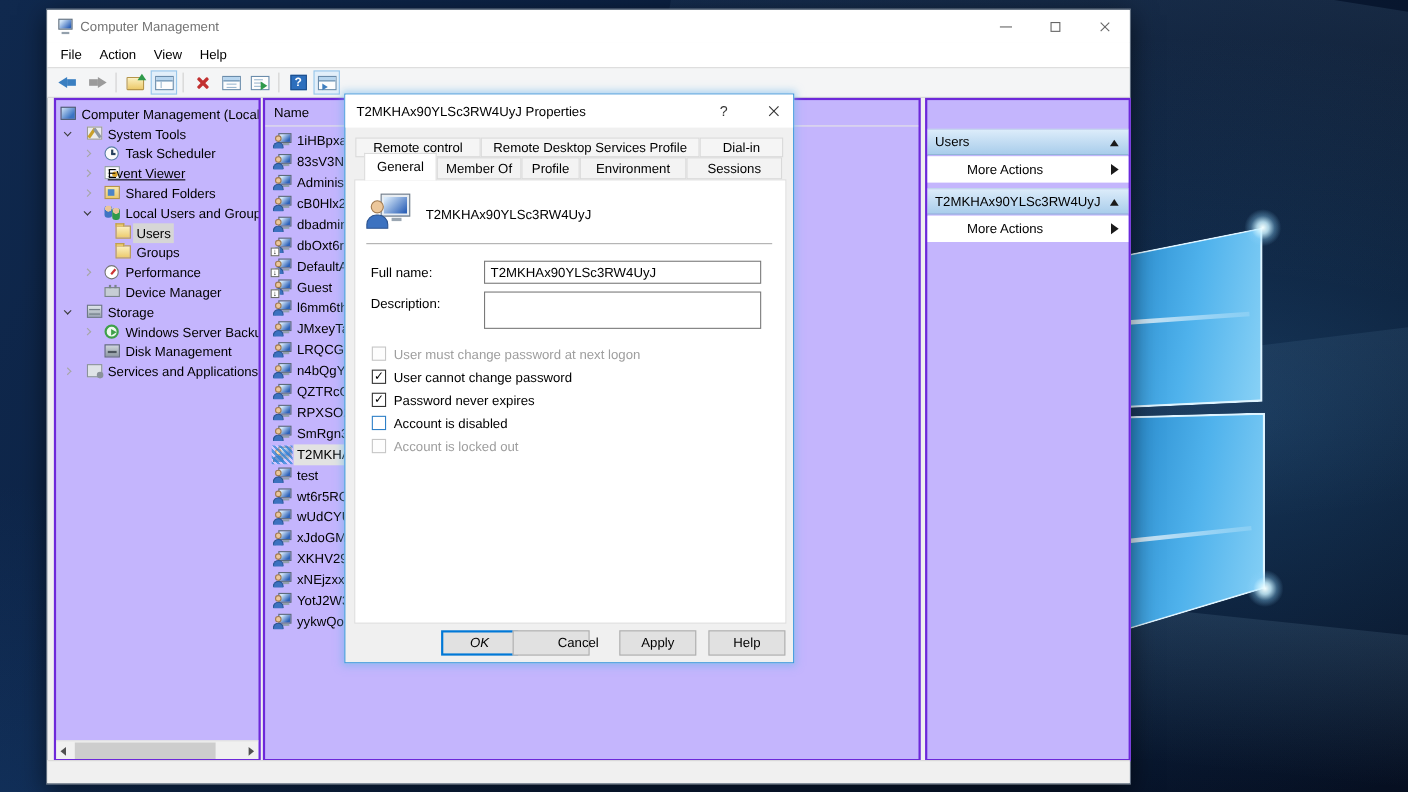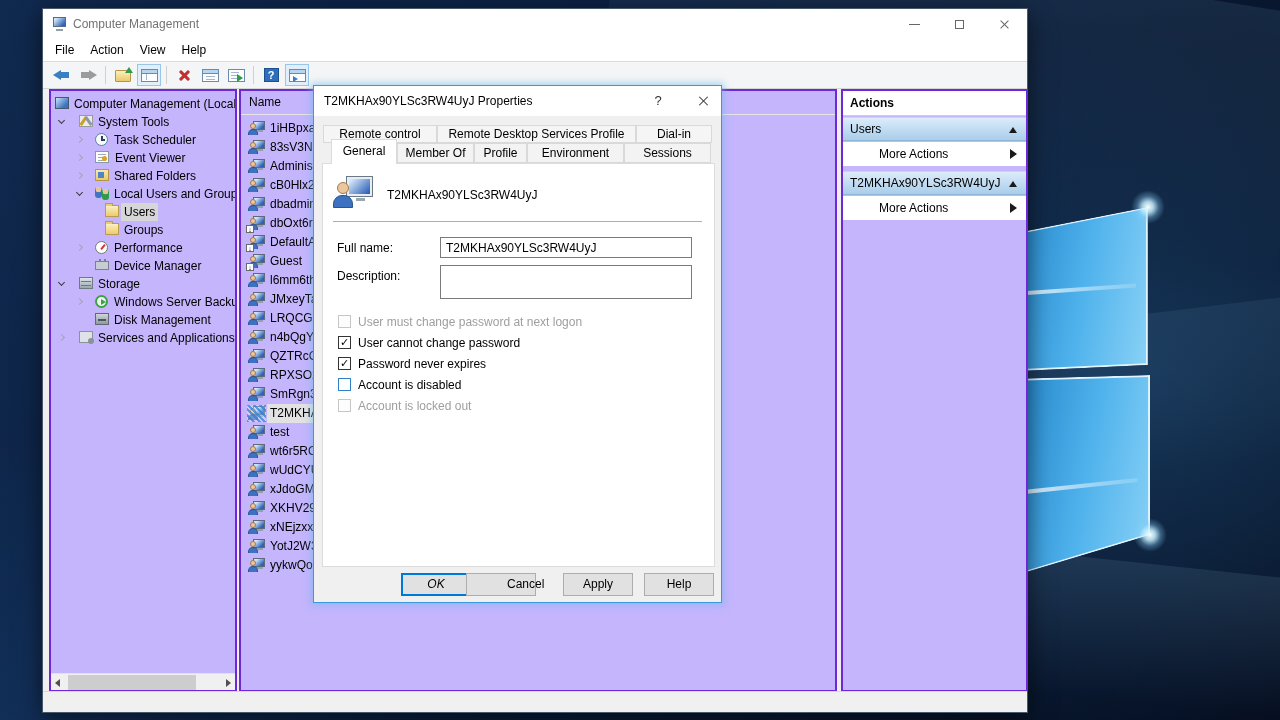--- a/index.html
+++ b/index.html
@@ -278,21 +278,21 @@
             <span class="tlabel" style="left: 44px;">System Tools</span>
           </div>
           <div class="trow" style="top: 40px;">
             <span class="chev closed" style="left: 26px;"></span>
             <span class="ticon ti-task-scheduler" style="left: 44px;"></span>
             <span class="tlabel" style="left: 60px;">Task Scheduler</span>
           </div>
           <div class="trow" style="top: 58px;">
             <span class="chev closed" style="left: 26px;"></span>
             <span class="ticon ti-event-viewer" style="left: 44px;"></span>
-            <span class="tlabel" style="left: 61px;">Event Viewer</span>
+            <span class="tlabel" style="left: 44px; text-decoration: underline;">Event Viewer</span>
           </div>
           <div class="trow" style="top: 76px;">
             <span class="chev closed" style="left: 26px;"></span>
             <span class="ticon ti-shared-folders" style="left: 44px;"></span>
             <span class="tlabel" style="left: 60px;">Shared Folders</span>
           </div>
           <div class="trow" style="top: 94px;">
             <span class="chev open" style="left: 26px;"></span>
             <span class="ticon ti-local-users-groups" style="left: 44px;"></span>
             <span class="tlabel" style="left: 60px;">Local Users and Groups</span>
@@ -539,23 +539,20 @@
               <span class="umon"></span>
               <span class="uhead"></span>
               <span class="ubody"></span>
             </span>
             <span class="llabel">yykwQoO</span>
           </div>
         </div>
     </div>
 
     <div class="panel actions-panel">
-      <div class="act-header">
-        <span class="act-title">Actions</span>
-      </div>
       <div style="position:absolute;left:0;right:0;top:26px;bottom:0;">
           <div class="act-bar" style="top: 0px;">
             <span class="act-bar-label">Users</span>
             <span class="tri-up"></span>
           </div>
           <div class="act-item" style="top: 25px;">
             <span class="act-item-label">More Actions</span>
             <span class="tri-right"></span>
           </div>
           <div class="act-bar" style="top: 54px;">

